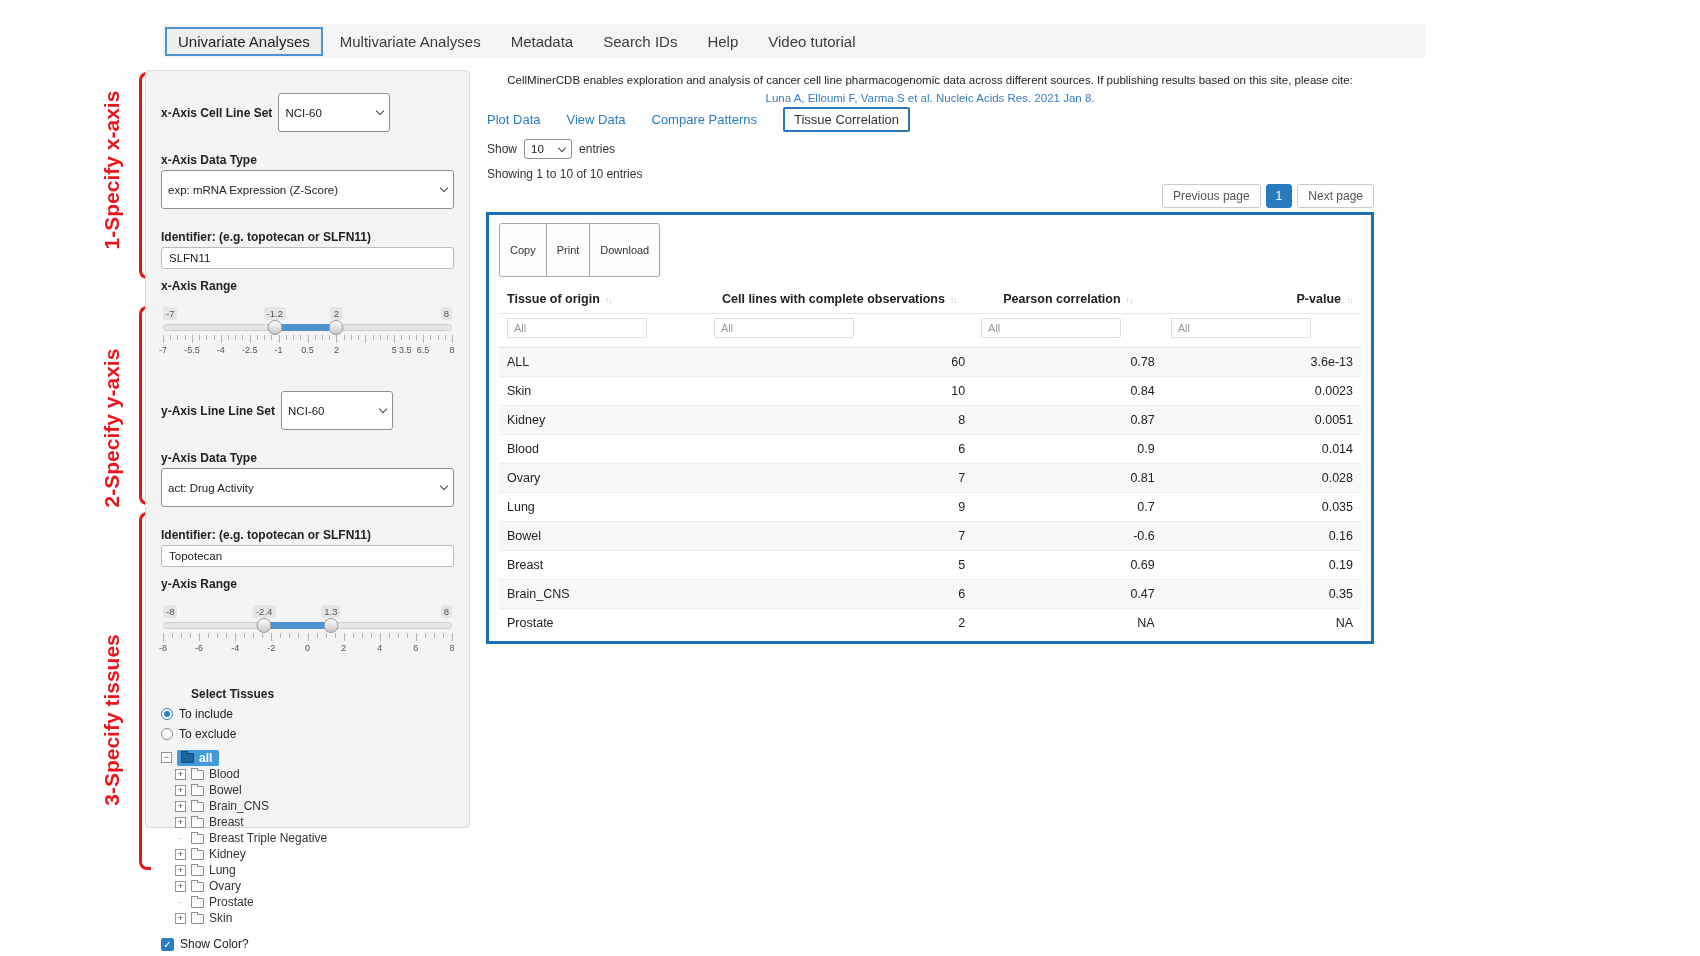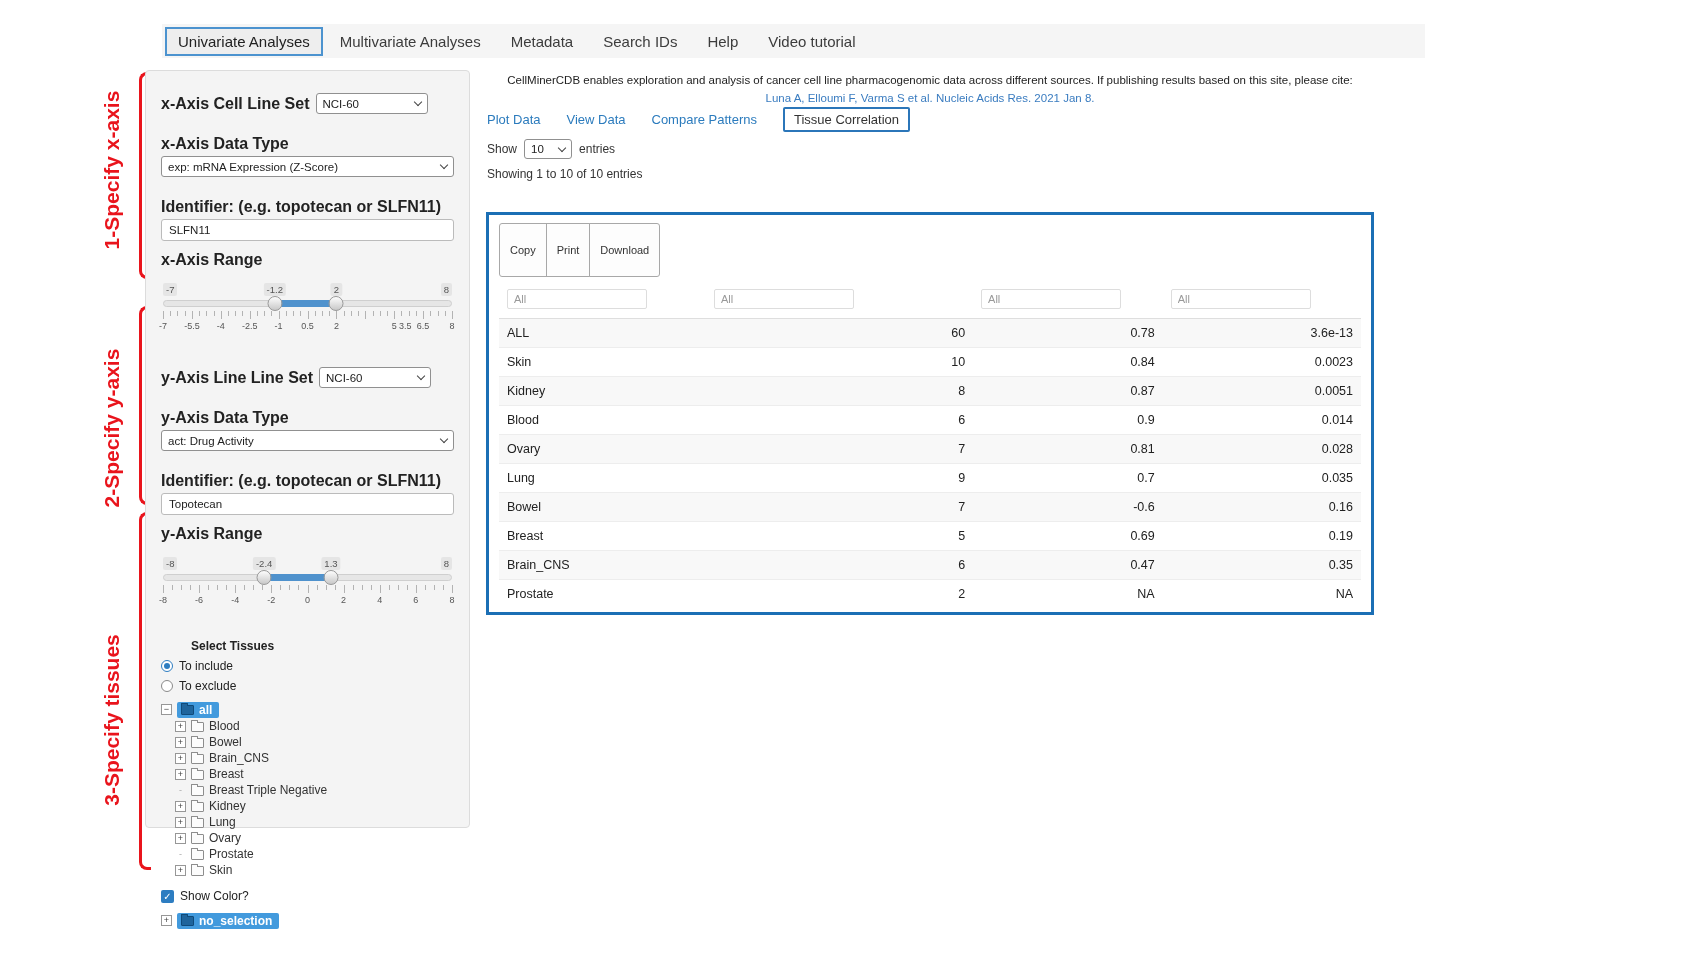--- a/index.html
+++ b/index.html
@@ -17,24 +17,24 @@
   .bracket { position:absolute; width:12px; border:3px solid #e9141c; border-right:none;
              border-radius:8px 0 0 8px; }
   .vlabel  { position:absolute; color:#e9141c; font-weight:bold; font-size:21px;
              white-space:nowrap; transform:translate(-50%,-50%) rotate(-90deg); }
 
   
   #panel { position:absolute; left:145px; top:70px; width:325px; height:758px;
            background:#f4f4f4; border:1px solid #dcdcdc; border-radius:4px;
            padding:22px 15px 10px; font-size:12px; color:#222; }
   .inline-row { display:flex; align-items:center; gap:6px; }
-  .lbl { font-weight:bold; font-size:16px; }
+  .lbl { font-weight:bold; font-size:12px; }
   .mt7 { margin-top:21px; } .mt3 { margin-top:3px; } .mt10 { margin-top:10px; }
   .sel { display:flex; align-items:center; justify-content:space-between; background:#fff;
-         border:1px solid #909090; border-radius:3px; height:21px; padding:0 6px;
+         border:1px solid #909090; border-radius:3px; height:39px; padding:0 6px;
          font-size:11.5px; color:#222; cursor:pointer; }
   .sel.inline { width:112px; }
   .sel.full { width:100%; }
   .sel.small { width:48px; height:20px; }
   .caret { width:6px; height:6px; border-right:1.6px solid #444; border-bottom:1.6px solid #444;
            transform:rotate(45deg); margin-top:-3px; flex:none; }
   .txt-input { width:100%; height:22px; border:1px solid #bbb; border-radius:3px; background:#fff;
                padding:0 7px; font-size:11.5px; font-family:inherit; color:#222; }
 
   
@@ -409,35 +409,46 @@
     <span>Show</span>
     <div class="sel small">
       <span>10</span>
       <span class="caret"></span>
     </div>
     <span>entries</span>
   </div>
 
   <div id="showing">Showing 1 to 10 of 10 entries</div>
 
+  <div id="pagination">
+      <div class="page-btn">Previous page</div>
+      <div class="page-btn current">1</div>
+      <div class="page-btn">Next page</div>
+    </div>
 
   <div id="table-wrap">
     <div id="export-row">
         <button class="export-btn">Copy</button>
         <button class="export-btn">Print</button>
         <button class="export-btn">Download</button>
       </div>
     <table id="dt">
       <colgroup>
         <col style="width:24%">
           <col style="width:31%">
           <col style="width:22%">
           <col style="width:23%">
       </colgroup>
       <thead>
+        <tr id="header-row">
+            <th class="th-left"><span>Tissue of origin</span><span class="sort-icon">↑↓</span></th>
+            <th class="th-center"><span>Cell lines with complete observations</span><span class="sort-icon">↑↓</span></th>
+            <th class="th-center"><span>Pearson correlation</span><span class="sort-icon">↑↓</span></th>
+            <th class="th-right"><span>P-value</span><span class="sort-icon">↑↓</span></th>
+          </tr>
         <tr id="filter-row">
             <th class="filter-cell"><input class="filter-input" placeholder="All" style=""></th>
             <th class="filter-cell"><input class="filter-input" placeholder="All" style=""></th>
             <th class="filter-cell"><input class="filter-input" placeholder="All" style=""></th>
             <th class="filter-cell"><input class="filter-input" placeholder="All" style=""></th>
           </tr>
       </thead>
       <tbody id="table-body">
           <tr>
             <td>ALL</td>

